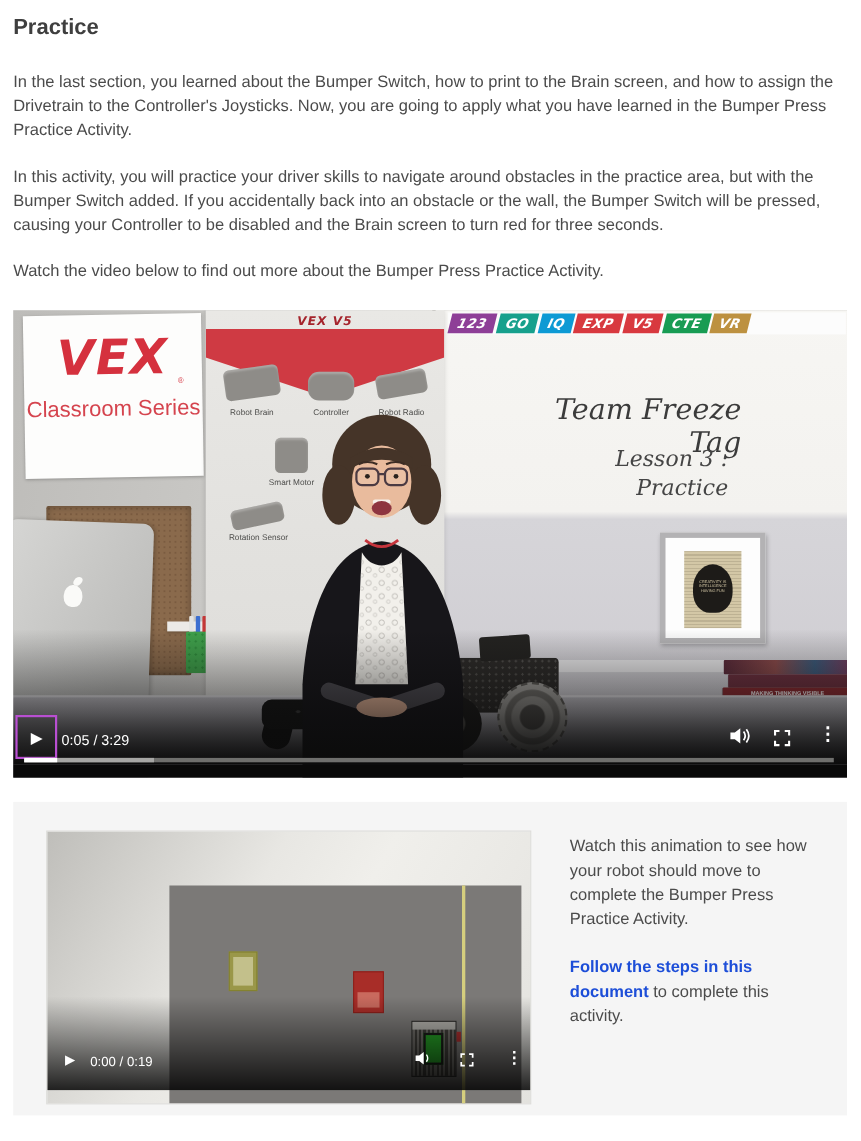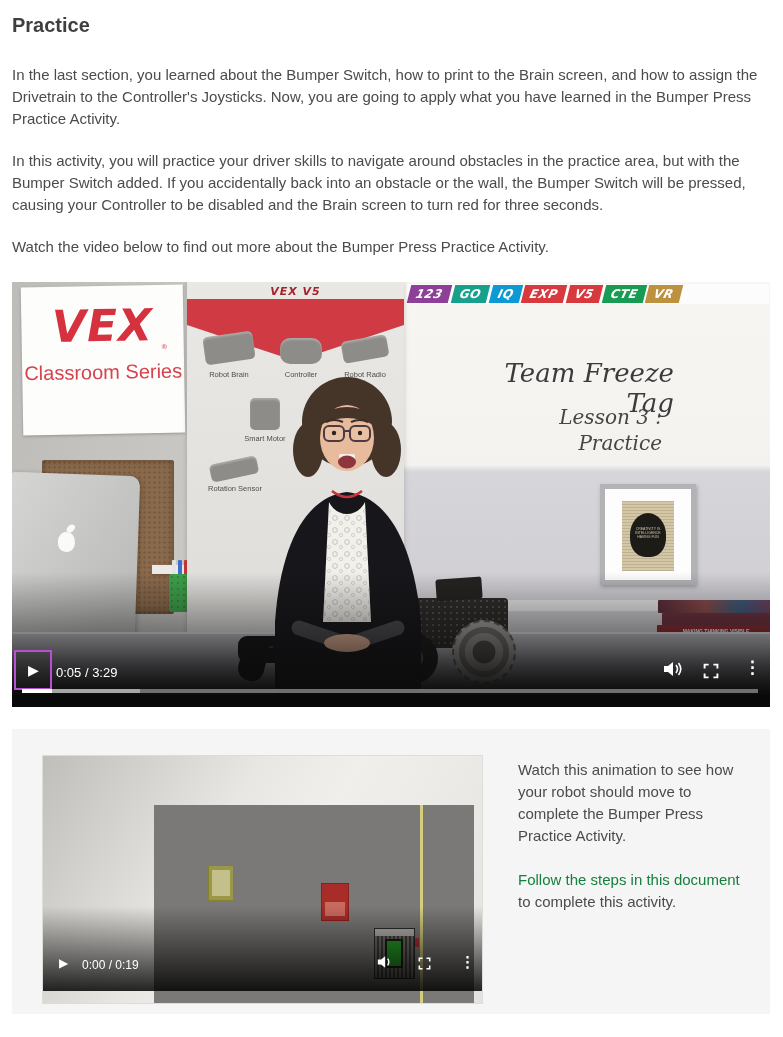--- a/index.html
+++ b/index.html
@@ -128,21 +128,21 @@
   .vol-main { left:651px; top:379px; }
   .fs-main { left:691px; top:381px; }
   .dots-main { left:732px; top:377px; font-size:17px; font-weight:bold; line-height:17px; }
 
   
   .turn-p { margin:30px 0 0 0; font-size:15px; line-height:22px; color:#454545; }
   .panel { margin-top:22px; width:758px; height:285px; background:#f5f5f5;
            display:flex; gap:35px; padding:26px 30px 10px 30px; }
   .panel-text { width:240px; padding-top:4px; font-size:15px; line-height:22px; color:#4b4b4b; }
   .panel-text p { margin:0 0 22px 0; }
-  .doc-link { color:#15803d; text-decoration:none; cursor:pointer; }
+  .doc-link { color:#1d4ed8; text-decoration:none; cursor:pointer;font-weight:bold; }
 
   
   .video-anim { position:relative; width:441px; height:249px; overflow:hidden; flex:none;
                 border:1px solid #dddcd9;
                 background:linear-gradient(120deg,#bfbeba 0%,#e8e7e3 38%,#f0efeb 55%,#e3e2de 100%); }
   .video-anim * { position:absolute; }
   .floor { left:111px; top:49px; width:320px; height:200px; background:#7b7977; }
   .yellow-line { left:377px; top:49px; width:3px; height:200px; background:#d5ce7e; }
   .cube-green { left:165px; top:109px; width:26px; height:36px; background:#9a9749; border:1px solid #84822f; }
   .cube-green i { position:absolute; left:3px; top:4px; right:3px; bottom:4px; background:#c3c08b; }

